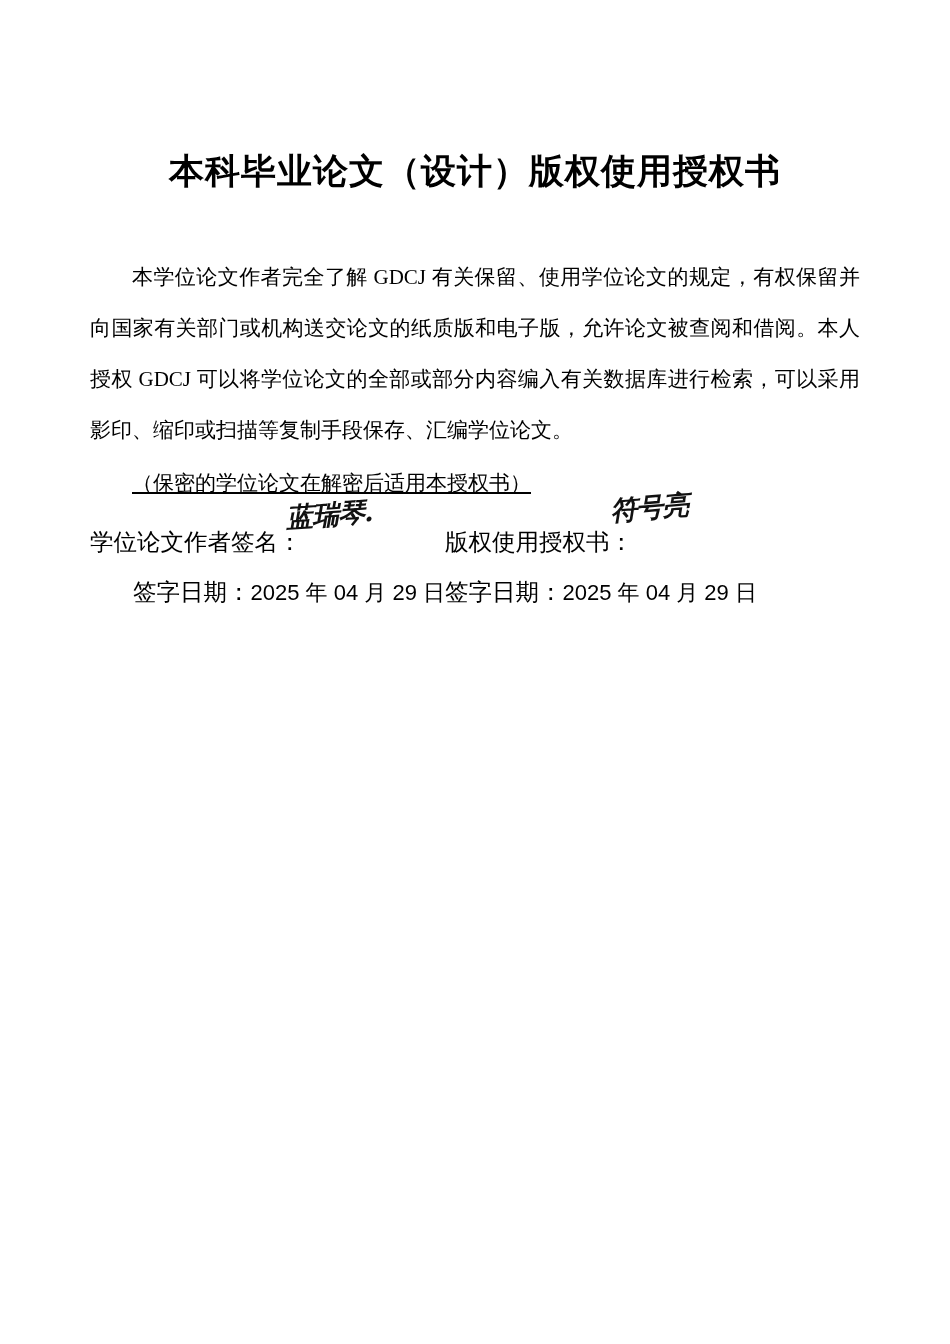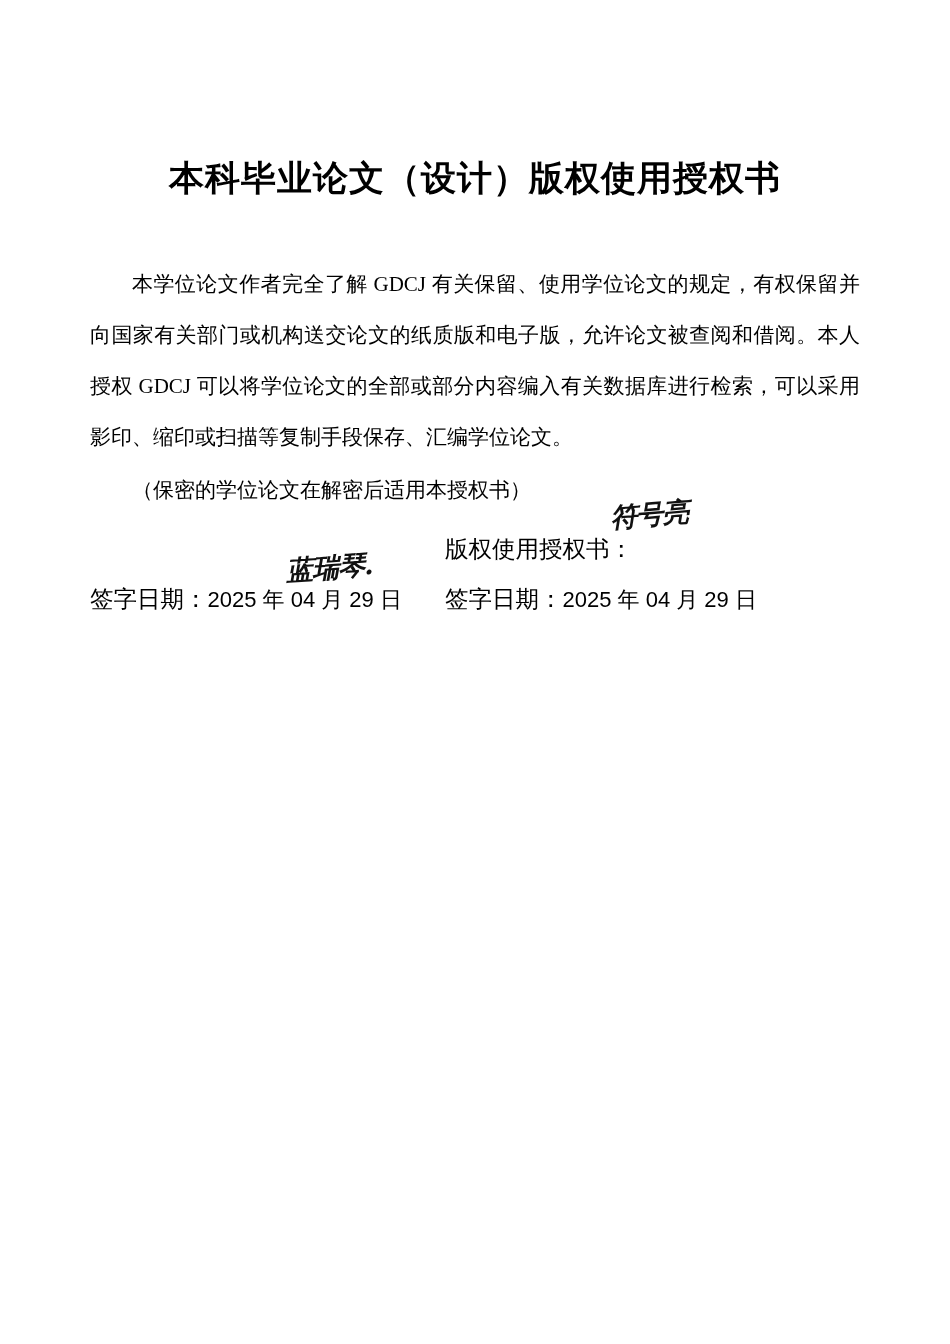--- a/index.html
+++ b/index.html
@@ -15,21 +15,21 @@
     position: relative;
     overflow: hidden;
   }
   .page {
     position: absolute;
     top: 0;
     left: 0;
     width: 950px;
     height: 1344px;
     box-sizing: border-box;
-    padding: 7px 90px;
+    padding: 0 90px;
   }
   .doc-title {
     margin-top: 148px;
     text-align: center;
     font-family: "Liberation Sans", "DejaVu Sans", sans-serif;
     font-weight: bold;
     font-size: 35px;
     letter-spacing: 1px;
     line-height: 1.3;
   }
@@ -41,20 +41,21 @@
     text-justify: inter-ideograph;
   }
   .para {
     text-indent: 2em;
     margin: 0;
   }
   .para-note {
     text-indent: 2em;
     margin: 0;
     margin-top: 2px;
+    text-decoration: underline;
   }
   .sig-block {
     margin-top: 10px;
     font-size: 23.5px;
     line-height: 46px;
     position: relative;
   }
   .sig-row {
     display: flex;
     align-items: flex-end;
@@ -87,20 +88,21 @@
   }
   .hand-advisor {
     left: 165px;
     top: -34px;
     transform: rotate(-5deg);
     letter-spacing: -1px;
   }
   .date-row {
     display: flex;
     margin-top: 4px;
+    text-align: right;
   }
   .date-col-a {
     width: 355px;
   }
   .latin {
     font-family: "Liberation Sans", "DejaVu Sans", sans-serif;
     font-size: 22px;
   }
 </style>
 </head>
@@ -112,20 +114,21 @@
 
   <div class="body-block">
     <p class="para">本学位论文作者完全了解 GDCJ 有关保留、使用学位论文的规定，有权保留并向国家有关部门或机构送交论文的纸质版和电子版，允许论文被查阅和借阅。本人授权 GDCJ 可以将学位论文的全部或部分内容编入有关数据库进行检索，可以采用影印、缩印或扫描等复制手段保存、汇编学位论文。</p>
     <p class="para-note">（保密的学位论文在解密后适用本授权书）</p>
   </div>
 
   <div class="sig-block">
 
     <div class="sig-row">
       <div class="sig-col-a">
+        <span class="sig-label">学位论文作者签名：</span>
         <span class="hand hand-author">蓝瑞琴.</span>
       </div>
       <div class="sig-col-b">
         <span class="sig-label">版权使用授权书：</span>
         <span class="hand hand-advisor">符号亮</span>
       </div>
     </div>
 
     <div class="date-row">
       <div class="date-col-a">

